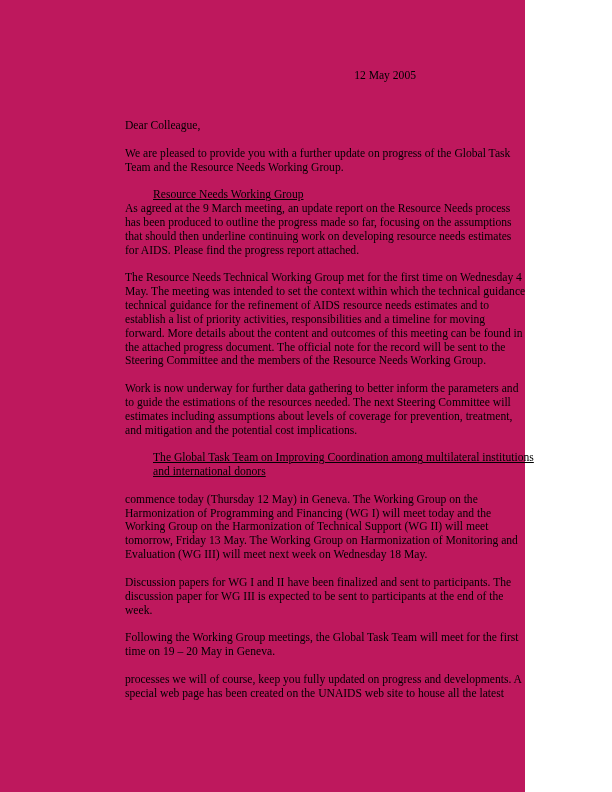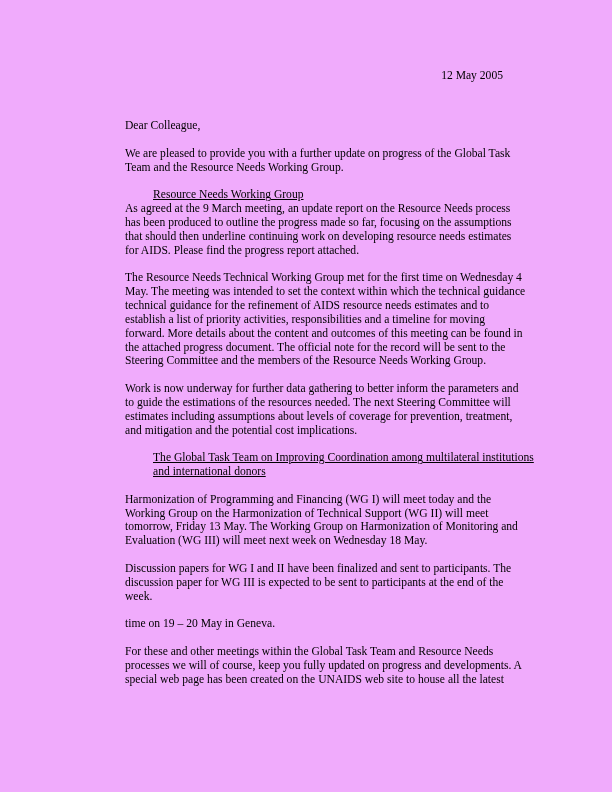--- a/index.html
+++ b/index.html
@@ -13,23 +13,23 @@
       position: relative;
       overflow: hidden;
       font-family: "Liberation Serif", "DejaVu Serif", serif;
       color: #000000;
       font-size: 11.6px;
       line-height: 13.85px;
     }
     .page {
       position: absolute;
       left: 0; top: 0;
-      width: 612px;
+      width: 525px;
       height: 792px;
-      background: #f0abfc;
+      background: #be185d;
     }
     .date {
       position: absolute;
       top: 69px;
       right: 109px;
       white-space: nowrap;
     }
     .body-text {
       position: absolute;
       left: 125px;
@@ -94,38 +94,39 @@
     </div>
     <span class="gap"></span>
 
     <div>
       <span class="line heading">The Global Task Team on Improving Coordination among multilateral institutions</span>
       <span class="line heading">and international donors</span>
     </div>
     <span class="gap"></span>
 
     <div>
+      <span class="line">commence today (Thursday 12 May)  in Geneva.  The Working Group on the</span>
       <span class="line">Harmonization of Programming and Financing (WG I) will meet today and the</span>
       <span class="line">Working Group on the Harmonization of Technical Support (WG II) will  meet</span>
       <span class="line">tomorrow, Friday 13 May. The Working Group on Harmonization of Monitoring and</span>
       <span class="line">Evaluation (WG III) will meet next week on Wednesday 18 May.</span>
     </div>
     <span class="gap"></span>
 
     <div>
       <span class="line">Discussion papers for WG I and II have been finalized and sent to participants. The</span>
       <span class="line">discussion paper for WG III is expected to be sent to participants at the end of the</span>
       <span class="line">week.</span>
     </div>
     <span class="gap"></span>
 
     <div>
+      <span class="line">Following the Working Group meetings, the Global Task Team will meet for the first</span>
       <span class="line">time on 19 – 20 May in Geneva.</span>
     </div>
     <span class="gap"></span>
 
     <div>
-      <span class="line">For these and other meetings within the Global Task Team and Resource Needs</span>
       <span class="line">processes  we will of course, keep you fully updated on progress and developments.  A</span>
       <span class="line">special web page has been created on the UNAIDS web site to house all the latest</span>
     </div>
   </div>
 </div>
 
 </body></html>

